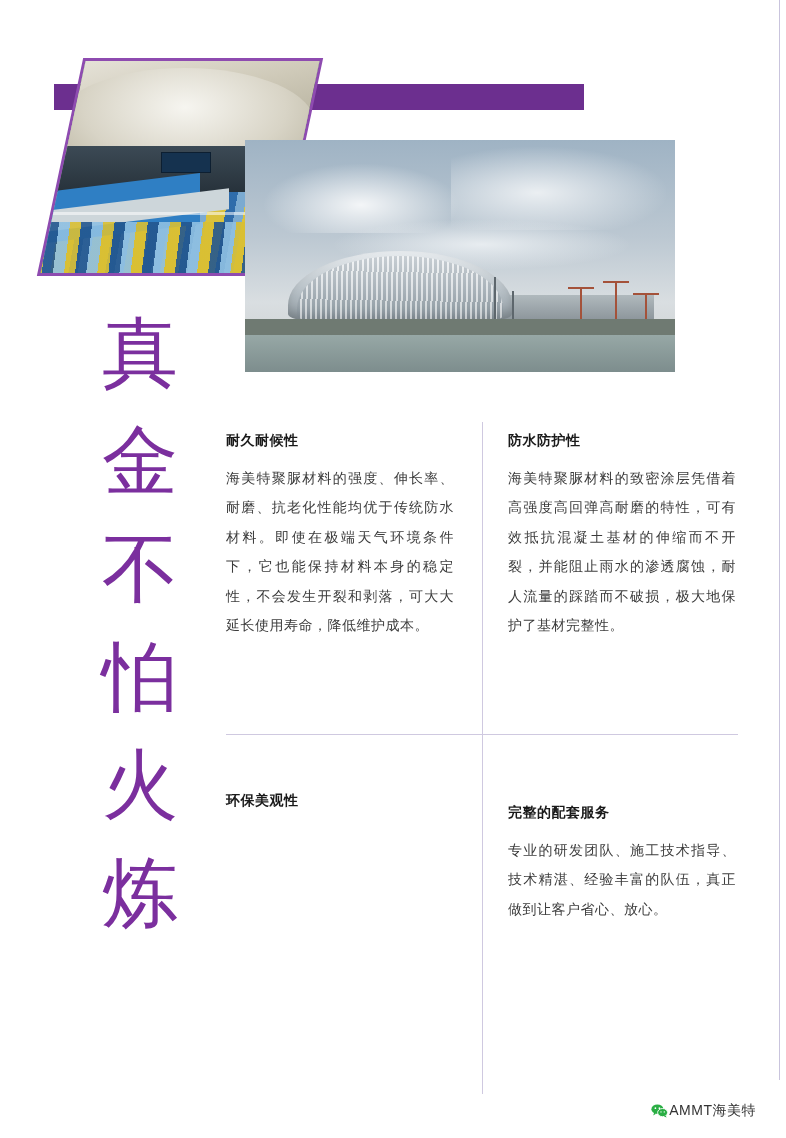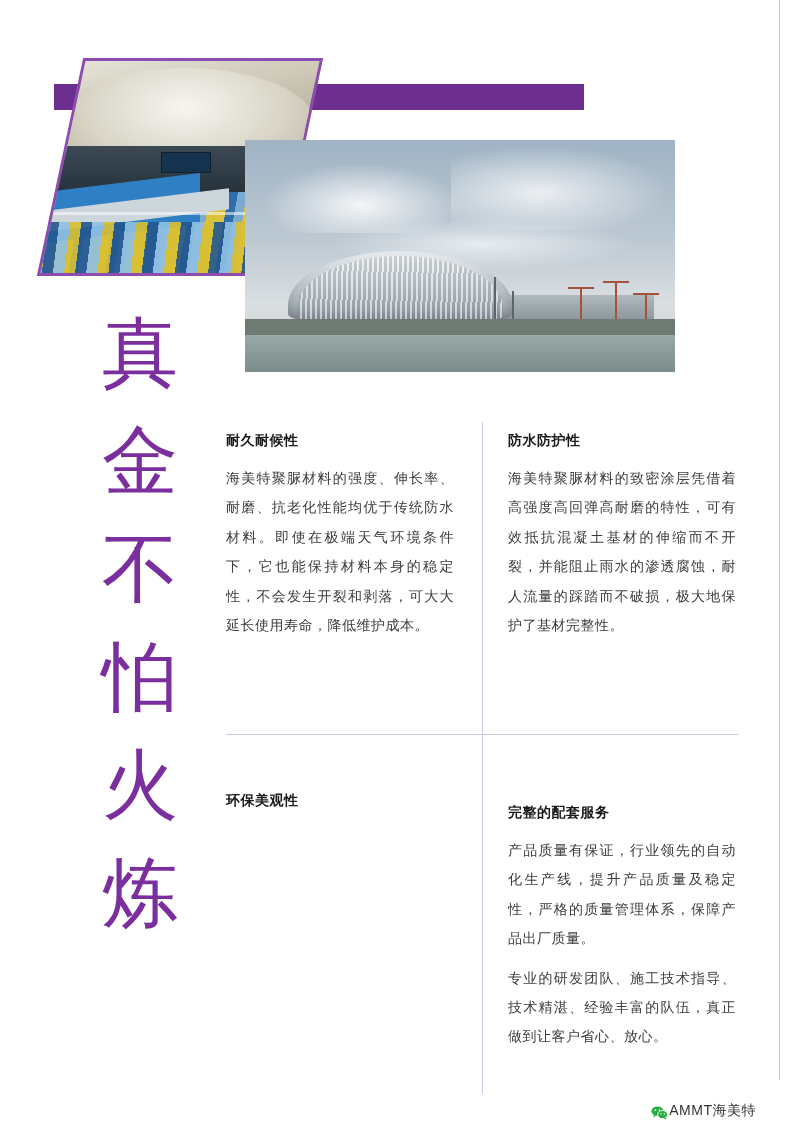--- a/index.html
+++ b/index.html
@@ -236,21 +236,21 @@
     text-align: justify;
     letter-spacing: 0.5px;
   }
 
   
   .footer {
     position: absolute;
     right: 30px;
     bottom: 18px;
     display: flex;
-    align-items: flex-end;
+    align-items: center;
     gap: 1px;
   }
   .wechat-icon {
     width: 17px;
     height: 14px;
     position: relative;
   }
   .footer-label {
     font-size: 14px;
     color: #333333;
@@ -315,21 +315,20 @@
     <h3>防水防护性</h3>
     <p>海美特聚脲材料的致密涂层凭借着高强度高回弹高耐磨的特性，可有效抵抗混凝土基材的伸缩而不开裂，并能阻止雨水的渗透腐蚀，耐人流量的踩踏而不破损，极大地保护了基材完整性。</p>
   </div>
 
   <div class="cell bl">
     <h3>环保美观性</h3>
   </div>
 
   <div class="cell br">
     <h3>完整的配套服务</h3>
-    <p>产品质量有保证，行业领先的自动化生产线，提升产品质量及稳定性，严格的质量管理体系，保障产品出厂质量。</p>
     <p>专业的研发团队、施工技术指导、技术精湛、经验丰富的队伍，真正做到让客户省心、放心。</p>
   </div>
 </div>
 
 <div class="footer">
   <span class="wechat-icon">
     <svg width="17" height="14" viewBox="0 0 17 14">
       <ellipse cx="6.4" cy="5.2" rx="6" ry="4.8" fill="#2aae44"></ellipse>
       <polygon points="3.2,8.6 2.2,11.4 5.0,9.7" fill="#2aae44"></polygon>
       <circle cx="4.4" cy="4.2" r="0.85" fill="#ffffff"></circle>

